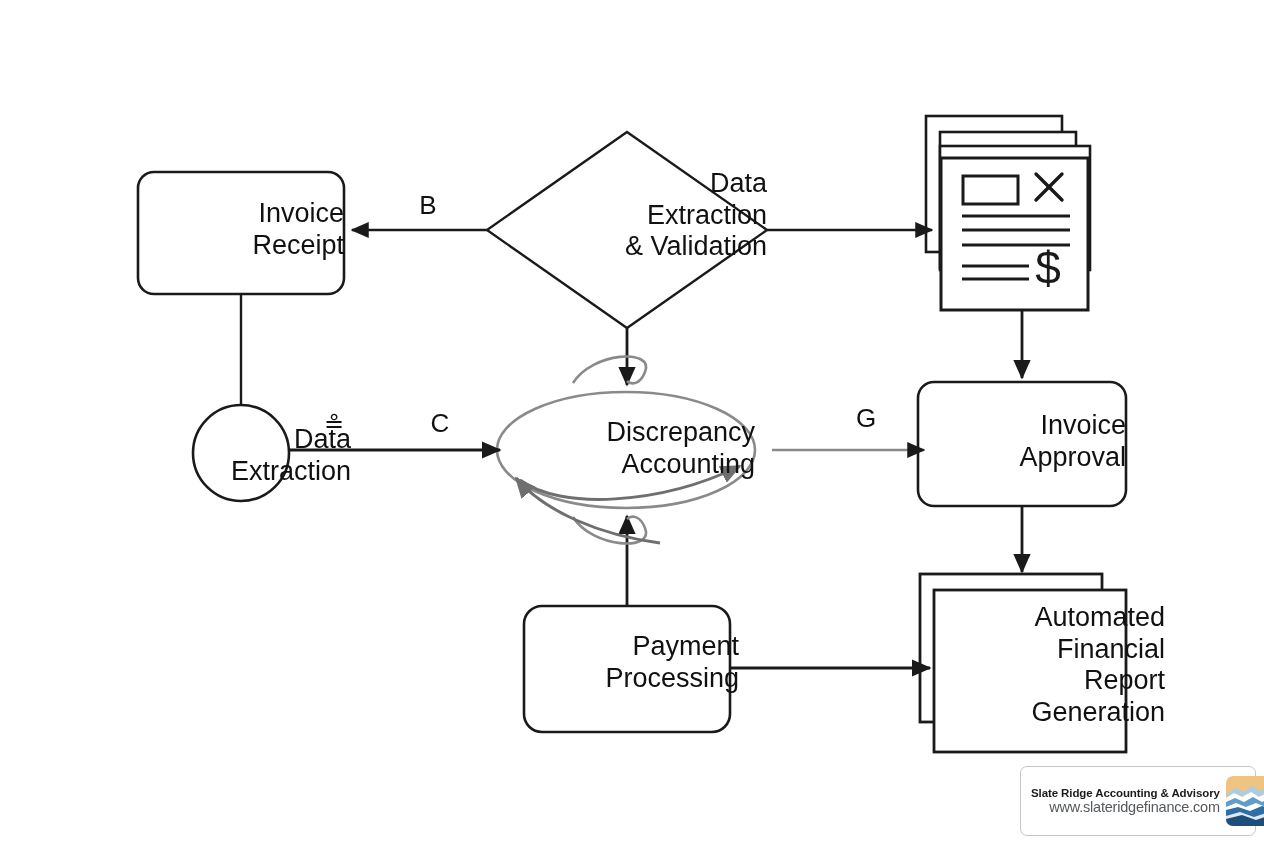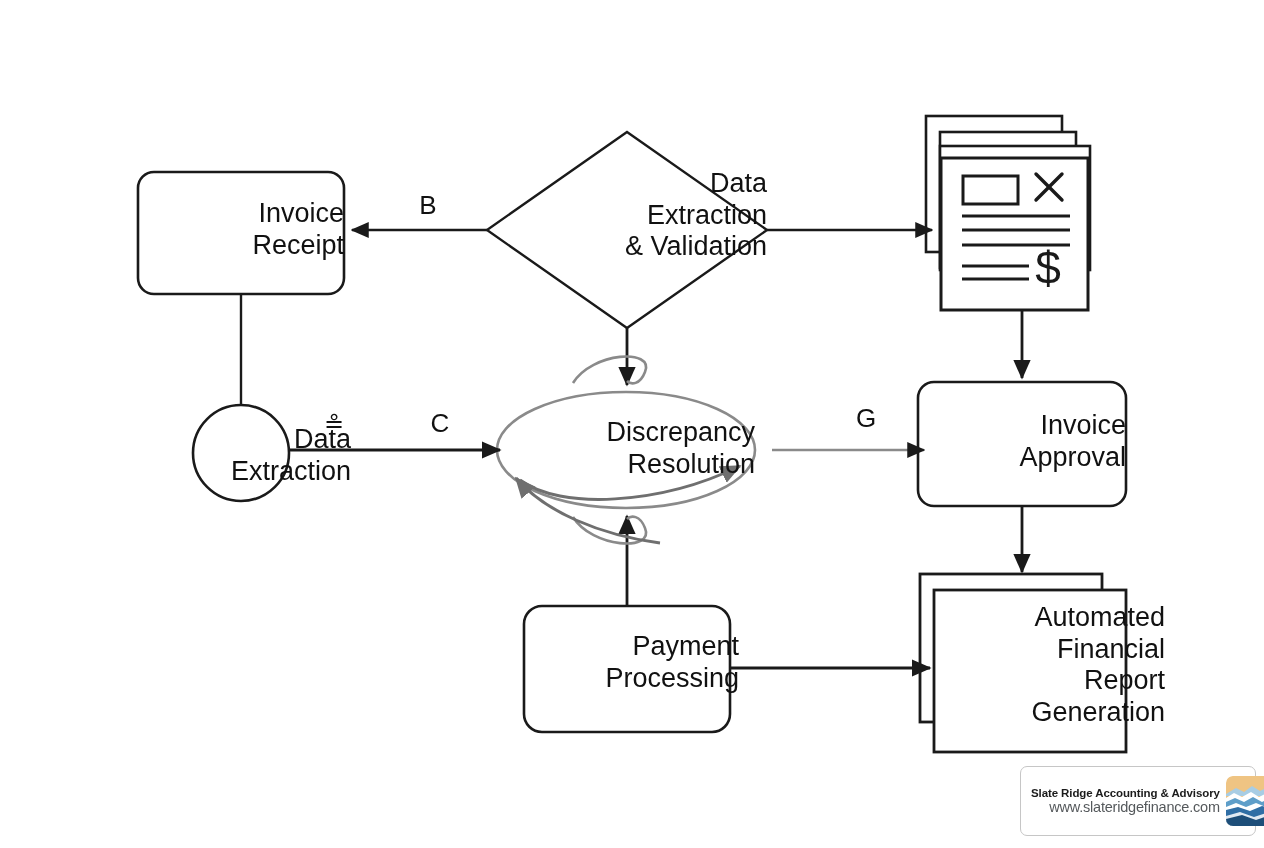--- a/index.html
+++ b/index.html
@@ -172,21 +172,21 @@
 Receipt</div>
 
 <div class="node-text" style="left:487px; top:168px; width:280px; font-size:27px;">Data
 Extraction
 &amp; Validation</div>
 
 <div class="node-text" style="left:131px; top:424px; width:220px; font-size:27px;">Data
 Extraction</div>
 
 <div class="node-text" style="left:497px; top:417px; width:258px; font-size:27px;">Discrepancy
-Resolution</div>
+Accounting</div>
 
 <div class="node-text" style="left:918px; top:410px; width:208px; font-size:27px;">Invoice
 Approval</div>
 
 <div class="node-text" style="left:524px; top:631px; width:215px; font-size:27px;">Payment
 Processing</div>
 
 <div class="node-text" style="left:934px; top:602px; width:231px; font-size:27px;">Automated
 Financial
 Report

